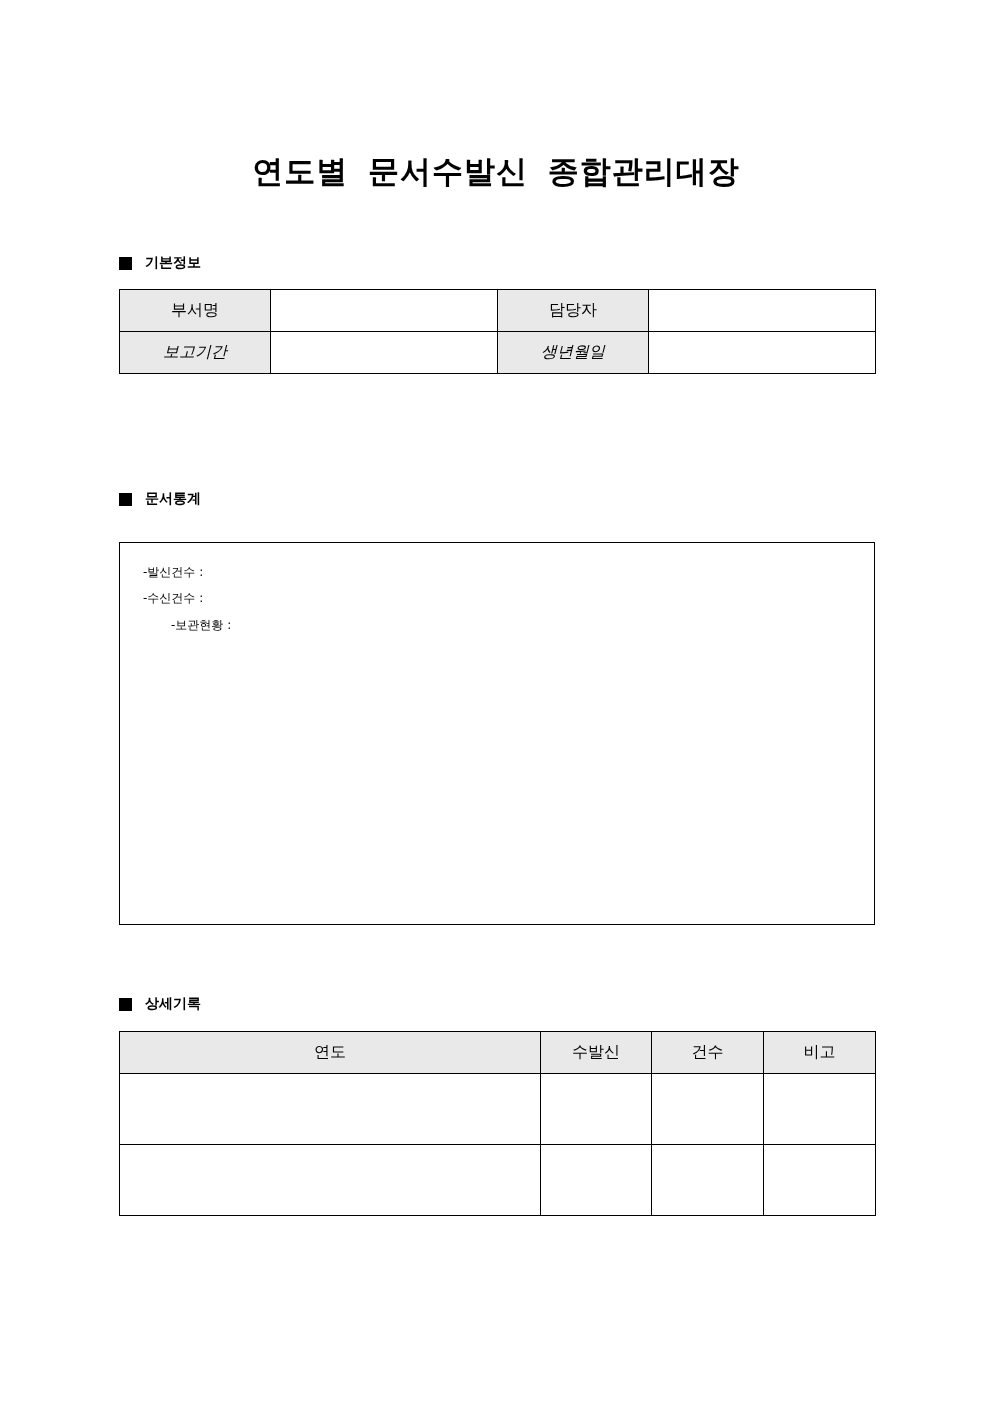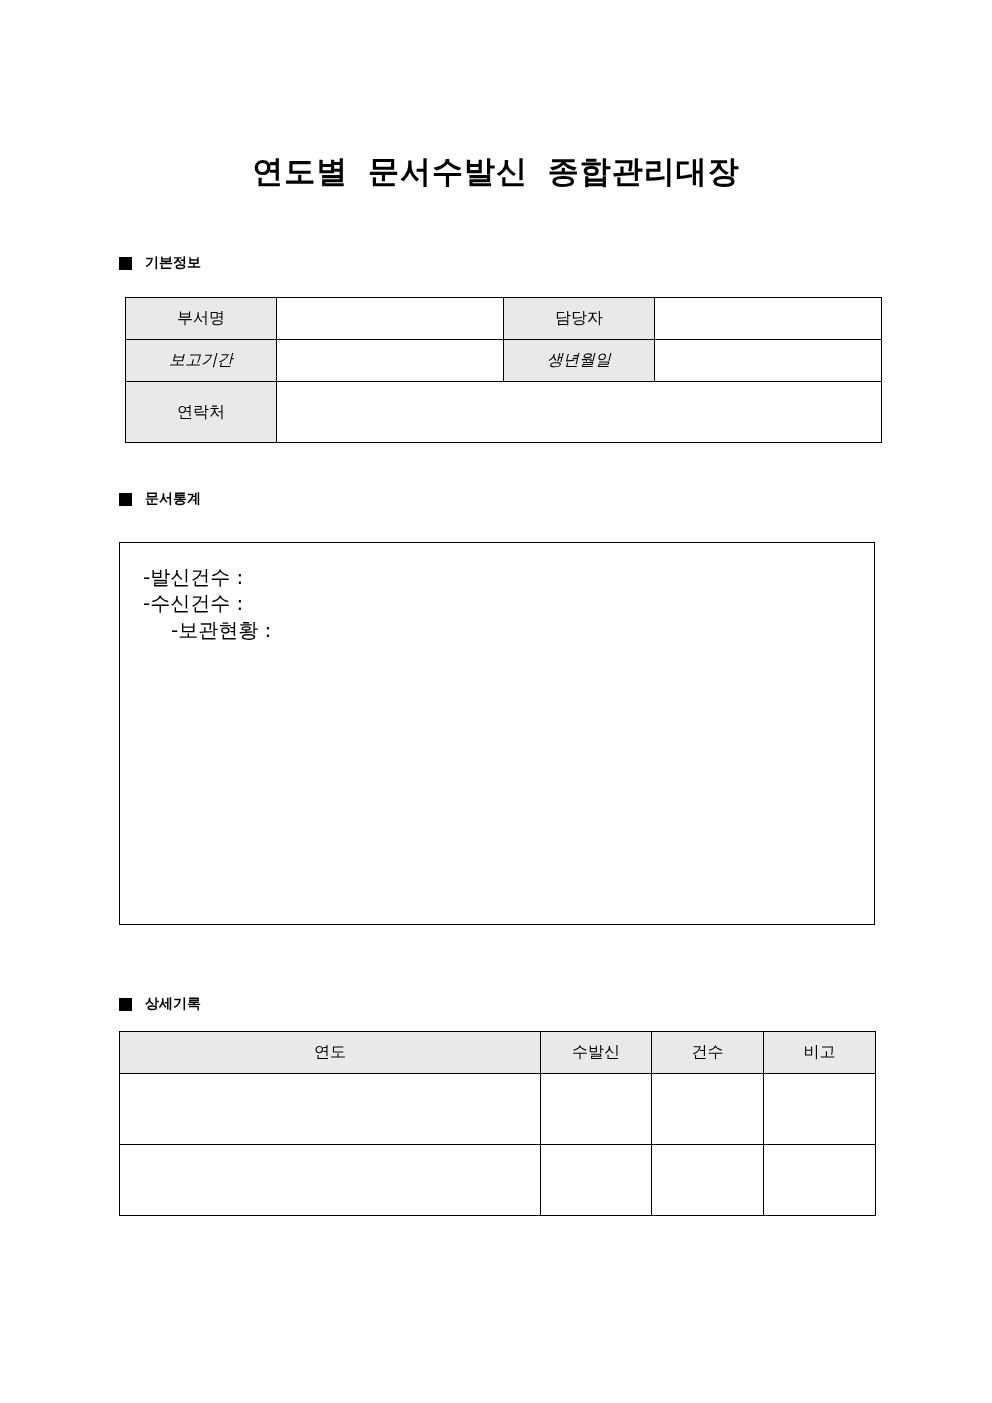--- a/index.html
+++ b/index.html
@@ -3,23 +3,23 @@
   <meta charset="utf-8">
   <style>
     html, body { margin: 0; padding: 0; background: #ffffff; }
     body { width: 992px; height: 1403px; position: relative; font-family: "DejaVu Sans", "Liberation Sans", sans-serif; color: #000; overflow: hidden; }
     .title { position: absolute; left: 0; top: 151px; width: 992px; text-align: center; font-size: 31px; font-weight: bold; letter-spacing: 1px; word-spacing: 8px; }
     .section-head { position: absolute; left: 119px; font-size: 14px; font-weight: bold; display: flex; align-items: center; }
     .section-head .sq { display: inline-block; width: 13px; height: 13px; background: #000; margin-right: 13px; }
     table { border-collapse: collapse; position: absolute; table-layout: fixed; }
     td { border: 1.5px solid #000; font-size: 16px; text-align: center; vertical-align: middle; padding: 0; }
     td.lbl { background: #e9e9e9; }
-    #info { left: 125px; top: 289px; width: 756px; margin-top: 8px; }
+    #info { left: 119px; top: 289px; width: 756px; }
     #stats { position: absolute; left: 119px; top: 542px; width: 754px; height: 381px; border: 1.5px solid #000; }
-    #stats .line { position: absolute; left: 23px; font-size: 20px; }
+    #stats .line { position: absolute; left: 23px; font-size: 12px; }
     #detail { left: 119px; top: 1031px; width: 756px; border-radius: 26px; }
   </style>
 </head>
 <body>
 
 <div class="title">연도별 문서수발신 종합관리대장</div>
 
 <div class="section-head" style="top:254px;">
   <span class="sq"></span>
   <span>기본정보</span>
@@ -37,24 +37,20 @@
     <td class="lbl">부서명</td>
     <td></td>
     <td class="lbl">담당자</td>
     <td></td>
   </tr>
   <tr style="height:42px;font-style:italic;">
     <td class="lbl">보고기간</td>
     <td></td>
     <td class="lbl">생년월일</td>
     <td></td>
-  </tr>
-  <tr style="height:61px;">
-    <td class="lbl">연락처</td>
-    <td colspan="3"></td>
   </tr>
 </tbody>
   </table>
 
 <div class="section-head" style="top:490px;text-align:right;">
   <span class="sq"></span>
   <span>문서통계</span>
 </div>
 
 <div id="stats">

